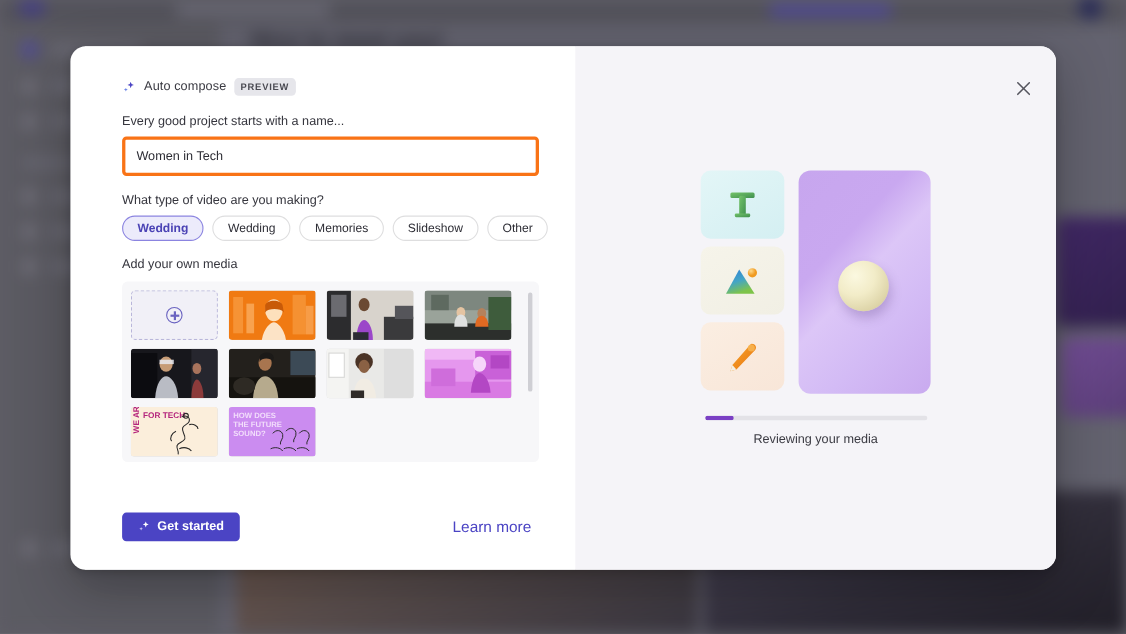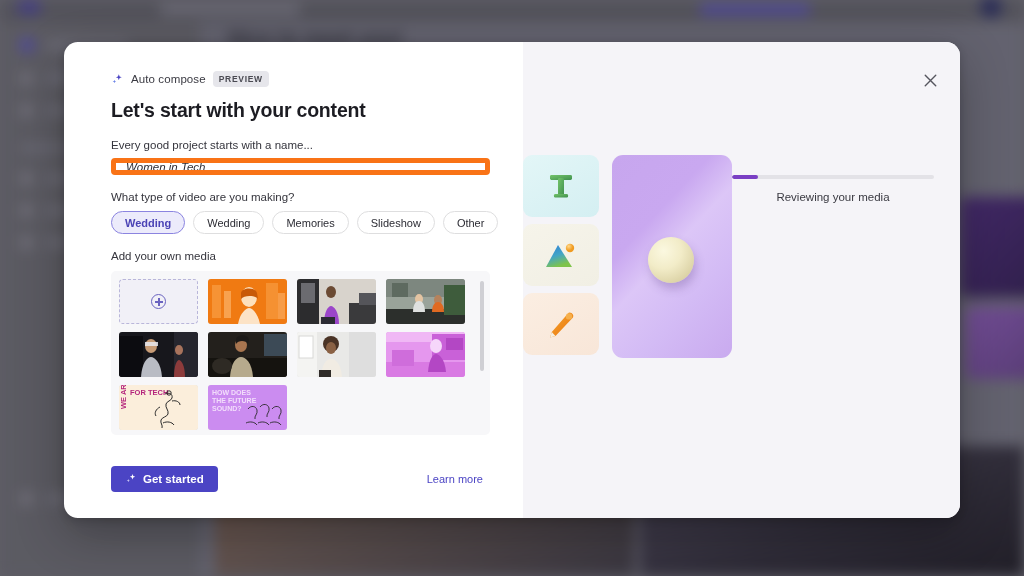--- a/index.html
+++ b/index.html
@@ -105,29 +105,28 @@
     margin-top: 11px;
     font-size: 19.5px; font-weight: 700; color: #1c1c22;
     letter-spacing: -0.2px;
   }
   .field-label {
     margin-top: 17px;
     font-size: 11.5px; color: #35353d;
   }
   .name-input {
     margin-top: 7px;
-    width: 379px; height: 17px;
-    border: 5px solid #f97316;
+    width: 379px; height: 36px;
+    border: 3px solid #f97316;
     border-radius: 4px;
     background: #fff;
     font-size: 11.5px; color: #2c2c34;
     padding: 0 10px;
     font-family: "Liberation Sans", sans-serif;
     outline: none;
-    font-style: italic;
   }
   .section-label {
     margin-top: 16px;
     font-size: 11.5px; color: #35353d;
   }
   .chips { margin-top: 8px; display: flex; gap: 8px; }
   .chip {
     height: 23px; padding: 0 13px;
     border-radius: 12px;
     border: 1px solid #dededf;
@@ -197,41 +196,41 @@
   }
   .btn-primary {
     height: 26px; padding: 0 14px;
     background: #4b44c4; border: none; border-radius: 4px;
     color: #fff; font-size: 11.5px; font-weight: 700;
     display: inline-flex; align-items: center; gap: 6px;
     font-family: "Liberation Sans", sans-serif;
     cursor: pointer;
   }
   .link-learn {
-    font-size: 11px; color: #4b44c4; text-decoration: none;
+    font-size: 14px; color: #4b44c4; text-decoration: none;
     cursor: pointer; margin-right: 6px; margin-left: 24px;
   }
 
   
   .pane-right {
     flex: 1; height: 100%;
     background: #f5f4f8;
     position: relative;
   }
   .close-btn {
     position: absolute; right: 18px; top: 26px;
     width: 24px; height: 24px;
     display: flex; align-items: center; justify-content: center;
     background: none; border: none; cursor: pointer;
     color: #5a5a62;
   }
   .preview-stage {
     position: absolute;
     left: 0; right: 0; top: 113px;
-    display: flex; flex-direction: row; 
+    display: flex; flex-direction: column; align-items: center;
   }
   .cards-row { display: flex; gap: 13px; align-items: flex-start; }
   .cards-col { display: flex; flex-direction: column; gap: 7px; }
   .mini-card {
     width: 76px; height: 62px;
     border-radius: 9px;
     display: flex; align-items: center; justify-content: center;
   }
   .card-text  { background: linear-gradient(150deg,#e3f6f7 0%, #d4eff2 100%); }
   .card-image { background: linear-gradient(150deg,#f6f4ea 0%, #f1efe4 100%); }
@@ -315,21 +314,20 @@
       <span>
         <svg width="13" height="13" viewBox="0 0 16 16">
           <path d="M9.6 1.6l1.0 2.6 2.6 1.0-2.6 1.0-1.0 2.6-1.0-2.6-2.6-1.0 2.6-1.0z" fill="#4b44c4"></path>
           <path d="M4.2 8.2l0.6 1.6 1.6 0.6-1.6 0.6-0.6 1.6-0.6-1.6-1.6-0.6 1.6-0.6z" fill="#6f87e8"></path>
         </svg>
       </span>
       <span class="eyebrow-text">Auto compose</span>
       <span class="badge-preview">PREVIEW</span>
     </div>
 
-    <div class="title">Let's start with your content</div>
 
     <div class="field-label">Every good project starts with a name...</div>
     <input class="name-input" type="text" value="Women in Tech" style="">
 
     <div class="section-label">What type of video are you making?</div>
 
     <div class="chips">
       <button class="chip selected">Wedding</button>
       <button class="chip">Wedding</button>
       <button class="chip">Memories</button>

